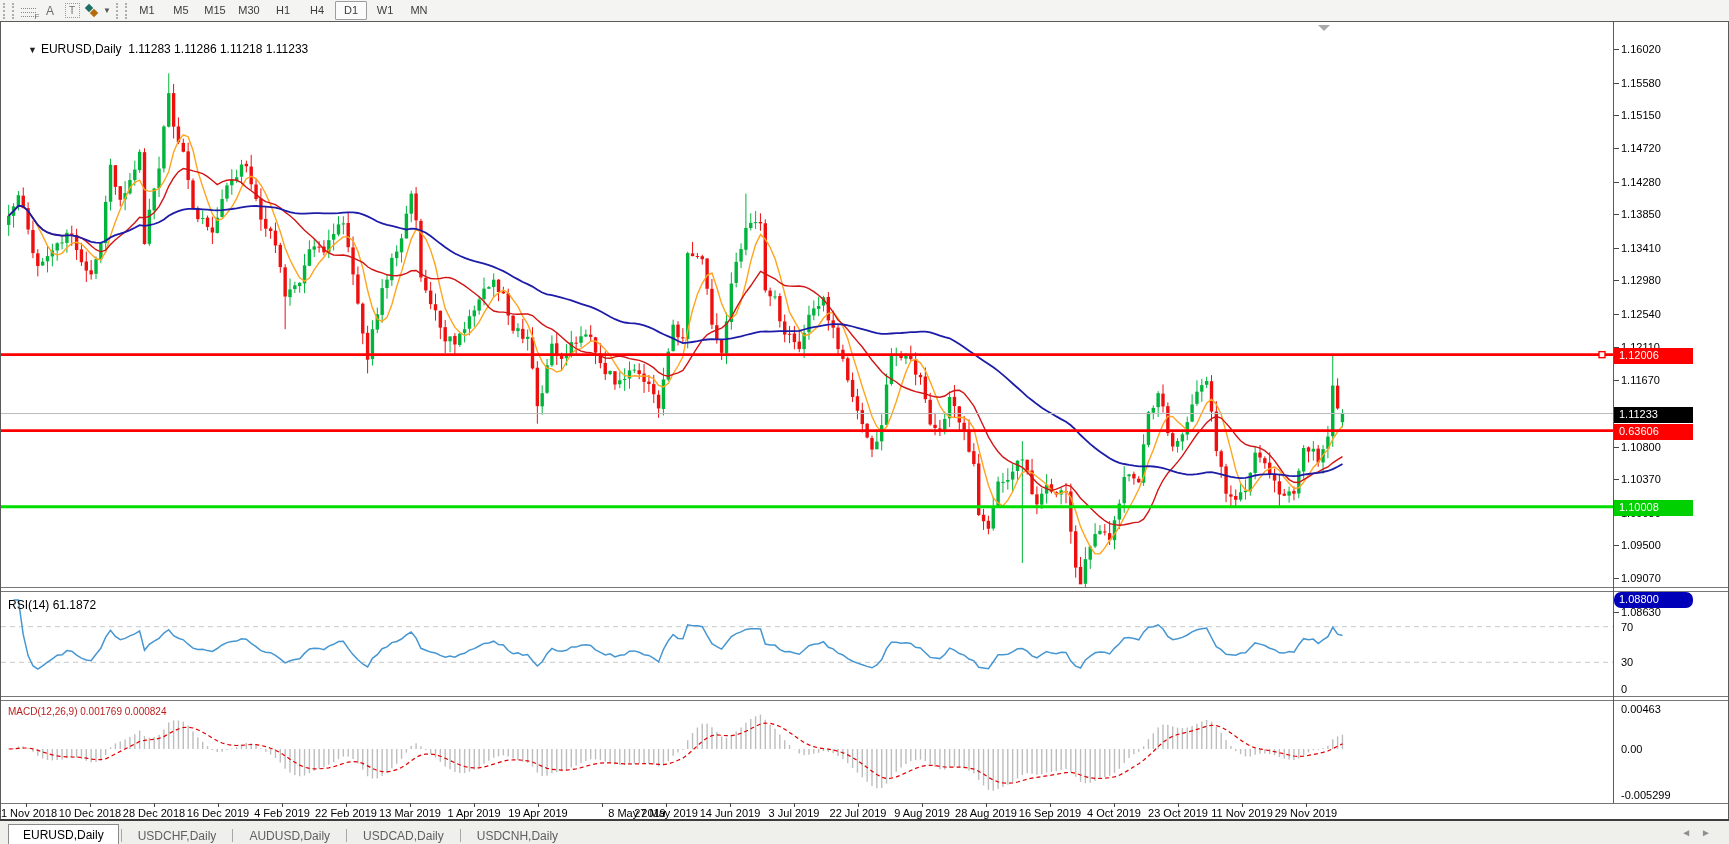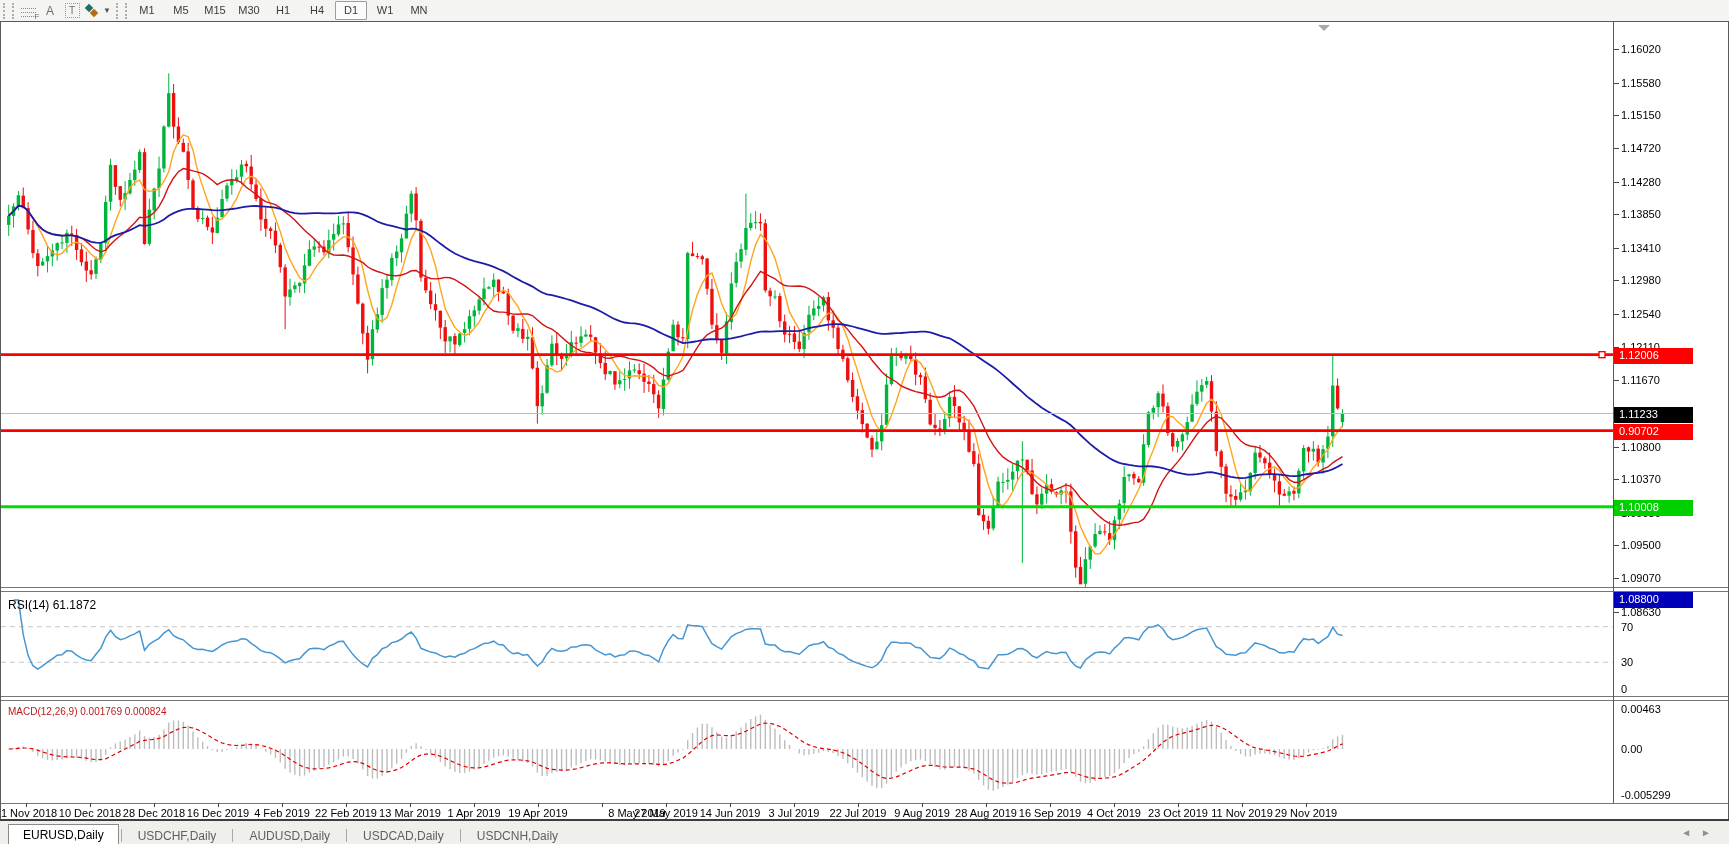--- a/index.html
+++ b/index.html
@@ -941,20 +941,23 @@
         <line x1="1322.05" y1="48" x2="1322.05" y2="47.08931101494147" stroke="#bdbdbd" stroke-width="1.4"></line>
         <line x1="1326.8999999999999" y1="48" x2="1326.8999999999999" y2="44.69313323252368" stroke="#bdbdbd" stroke-width="1.4"></line>
         <line x1="1331.75" y1="48" x2="1331.75" y2="38.23776279635524" stroke="#bdbdbd" stroke-width="1.4"></line>
         <line x1="1336.6" y1="48" x2="1336.6" y2="35.358121995410556" stroke="#bdbdbd" stroke-width="1.4"></line>
         <line x1="1341.45" y1="48" x2="1341.45" y2="33.70763097478061" stroke="#bdbdbd" stroke-width="1.4"></line>
         <path d="M7.7 48.0 L12.5 47.8 L17.4 47.4 L22.2 47.0 L27.1 47.0 L31.9 47.8 L36.8 49.2 L41.6 50.9 L46.5 52.5 L51.4 53.9 L56.2 54.9 L61.0 55.6 L65.9 55.9 L70.8 56.0 L75.6 56.1 L80.5 56.5 L85.3 57.1 L90.1 58.0 L95.0 58.6 L99.8 58.7 L104.7 57.8 L109.5 55.5 L114.4 52.9 L119.3 50.4 L124.1 48.0 L128.9 45.6 L133.8 43.1 L138.6 40.4 L143.5 39.4 L148.3 38.8 L153.2 38.3 L158.0 37.4 L162.9 35.6 L167.7 32.8 L172.6 30.1 L177.4 28.0 L182.3 26.5 L187.1 26.2 L192.0 27.0 L196.8 28.8 L201.7 31.2 L206.5 34.0 L211.4 37.0 L216.2 39.8 L221.1 42.0 L225.9 43.4 L230.8 44.2 L235.6 44.5 L240.5 44.3 L245.3 43.9 L250.2 43.5 L255.0 43.6 L259.9 44.4 L264.7 45.6 L269.6 47.2 L274.4 49.2 L279.3 51.6 L284.1 54.8 L289.0 58.2 L293.8 61.3 L298.7 64.1 L303.5 66.2 L308.4 67.4 L313.2 67.9 L318.1 67.8 L322.9 67.5 L327.8 66.8 L332.6 65.7 L337.5 64.2 L342.3 62.5 L347.2 61.1 L352.0 60.5 L356.9 60.9 L361.7 62.4 L366.6 64.9 L371.4 67.5 L376.3 69.5 L381.1 70.6 L386.0 70.8 L390.8 70.1 L395.7 68.6 L400.5 66.5 L405.4 63.5 L410.2 59.8 L415.1 56.3 L419.9 54.1 L424.8 53.1 L429.6 53.0 L434.5 53.7 L439.3 55.2 L444.2 57.2 L449.0 59.5 L453.9 61.8 L458.7 63.8 L463.6 65.5 L468.4 66.5 L473.3 66.9 L478.1 66.8 L483.0 66.0 L487.8 64.7 L492.7 63.1 L497.5 61.6 L502.4 60.1 L507.2 59.2 L512.1 58.9 L517.0 58.9 L521.8 59.3 L526.6 59.8 L531.5 61.0 L536.4 63.1 L541.2 65.4 L546.0 67.3 L550.9 68.3 L555.8 68.8 L560.6 69.1 L565.5 69.1 L570.3 68.6 L575.1 67.8 L580.0 66.7 L584.9 65.3 L589.7 63.9 L594.5 62.8 L599.4 62.1 L604.3 61.9 L609.1 61.8 L614.0 62.1 L618.8 62.5 L623.6 62.8 L628.5 63.0 L633.4 62.9 L638.2 62.8 L643.0 62.7 L647.9 62.7 L652.8 62.9 L657.6 63.4 L662.5 63.6 L667.3 62.9 L672.1 61.3 L677.0 59.3 L681.9 57.2 L686.7 53.6 L691.5 49.3 L696.4 44.8 L701.3 40.4 L706.1 36.9 L711.0 34.7 L715.8 33.9 L720.6 34.3 L725.5 34.7 L730.4 34.6 L735.2 33.8 L740.0 32.3 L744.9 30.2 L749.8 27.8 L754.6 25.3 L759.5 23.0 L764.3 22.1 L769.1 22.4 L774.0 23.5 L778.9 25.5 L783.7 28.3 L788.5 31.4 L793.4 34.8 L798.3 38.3 L803.1 41.5 L807.9 43.9 L812.8 45.7 L817.6 46.9 L822.5 47.6 L827.4 48.2 L832.2 49.0 L837.0 50.2 L841.9 51.8 L846.8 53.9 L851.6 56.5 L856.4 59.5 L861.3 62.9 L866.1 66.4 L871.0 70.2 L875.9 73.5 L880.7 76.2 L885.5 77.5 L890.4 77.2 L895.3 75.9 L900.1 74.0 L904.9 71.8 L909.8 69.5 L914.6 67.4 L919.5 65.7 L924.4 64.6 L929.2 64.3 L934.0 64.6 L938.9 65.4 L943.8 66.0 L948.6 66.1 L953.4 66.1 L958.3 66.1 L963.1 66.4 L968.0 67.0 L972.9 68.1 L977.7 70.3 L982.5 73.1 L987.4 76.3 L992.3 79.0 L997.1 80.8 L1001.9 81.8 L1006.8 82.2 L1011.6 82.0 L1016.5 81.0 L1021.4 79.6 L1026.2 78.2 L1031.0 77.1 L1035.9 76.4 L1040.8 75.7 L1045.6 74.9 L1050.5 74.1 L1055.3 73.3 L1060.1 72.5 L1065.0 71.6 L1069.8 71.4 L1074.7 72.2 L1079.5 74.0 L1084.4 75.6 L1089.3 76.8 L1094.1 77.4 L1099.0 77.5 L1103.8 77.2 L1108.6 76.7 L1113.5 75.8 L1118.3 74.2 L1123.2 71.7 L1128.0 68.8 L1132.9 65.7 L1137.8 62.7 L1142.6 59.2 L1147.5 55.0 L1152.3 50.5 L1157.1 45.7 L1162.0 41.3 L1166.8 37.8 L1171.7 35.3 L1176.5 33.5 L1181.4 32.3 L1186.3 31.1 L1191.1 29.9 L1196.0 28.4 L1200.8 26.9 L1205.6 25.3 L1210.5 24.3 L1215.3 24.7 L1220.2 26.1 L1225.0 28.7 L1229.9 31.9 L1234.8 35.5 L1239.6 39.0 L1244.5 42.3 L1249.3 45.0 L1254.1 46.8 L1259.0 47.9 L1263.8 48.8 L1268.7 49.7 L1273.5 50.6 L1278.4 51.7 L1283.3 52.9 L1288.1 54.0 L1293.0 55.0 L1297.8 55.5 L1302.6 55.2 L1307.5 54.4 L1312.3 53.4 L1317.2 52.5 L1322.0 51.4 L1326.9 50.0 L1331.8 47.7 L1336.6 45.2 L1341.5 42.9 " fill="none" stroke="#e30000" stroke-width="1.2" stroke-dasharray="4 3"></path>
       </svg>
     <div class="pane-border" style="top:781px"></div>
     <div id="vaxis-line"></div>
 
+    <div id="ovl-title">
+      <span class="arrow">▼</span><span>EURUSD,Daily</span>  <span>1.11283 1.11286 1.11218 1.11233</span>
+    </div>
     <div id="ovl-rsi" class="ind">RSI(14) 61.1872</div>
     <div id="ovl-macd">MACD(12,26,9) 0.001769 0.000824</div>
 
     <div id="yaxis">
         <div class="ytickmark" style="top: 27px;"></div>
         <div class="ytick" style="top: 21px;">1.16020</div>
         <div class="ytickmark" style="top: 60.5059px;"></div>
         <div class="ytick" style="top: 54.5059px;">1.15580</div>
         <div class="ytickmark" style="top: 93.2504px;"></div>
         <div class="ytick" style="top: 87.2504px; text-align: center;">1.15150</div>
@@ -988,23 +991,23 @@
         <div class="ytick" style="top: 583.747px;">1.08630</div>
         <div class="indlabel" style="top: 572px;">100</div>
         <div class="indlabel" style="top: 598.7px;">70</div>
         <div class="indlabel" style="top: 634.3px;">30</div>
         <div class="indlabel" style="top: 661px;">0</div>
         <div class="indlabel" style="top: 681.015px;">0.00463</div>
         <div class="indlabel" style="top: 721px;">0.00</div>
         <div class="indlabel" style="top: 766.762px;">-0.005299</div>
         <div class="badge" style="top: 325.666px; background: rgb(255, 0, 0);">1.12006</div>
         <div class="badge" style="top: 384.529px; background: rgb(0, 0, 0);">1.11233</div>
-        <div class="badge" style="top: 401.587px; background: rgb(255, 0, 0);">0.90702</div>
+        <div class="badge" style="top: 401.587px; background: rgb(255, 0, 0);">0.63606</div>
         <div class="badge" style="top: 477.813px; background: rgb(0, 208, 0);">1.10008</div>
-        <div class="badge" style="top: 569.802px; background: rgb(0, 0, 184);">1.08800</div>
+        <div class="badge" style="top: 569.802px; background: rgb(0, 0, 184); border-radius: 7px;">1.08800</div>
       </div>
     <div id="xaxis">
         <div class="xtickmark" style="left: 25px;"></div>
         <div class="xlabel" style="left: 25px;">21 Nov 2018</div>
         <div class="xtickmark" style="left: 89px;"></div>
         <div class="xlabel" style="left: 89px;">10 Dec 2018</div>
         <div class="xtickmark" style="left: 153px;"></div>
         <div class="xlabel" style="left: 153px;">28 Dec 2018</div>
         <div class="xtickmark" style="left: 217px;"></div>
         <div class="xlabel" style="left: 217px;">16 Dec 2019</div>

